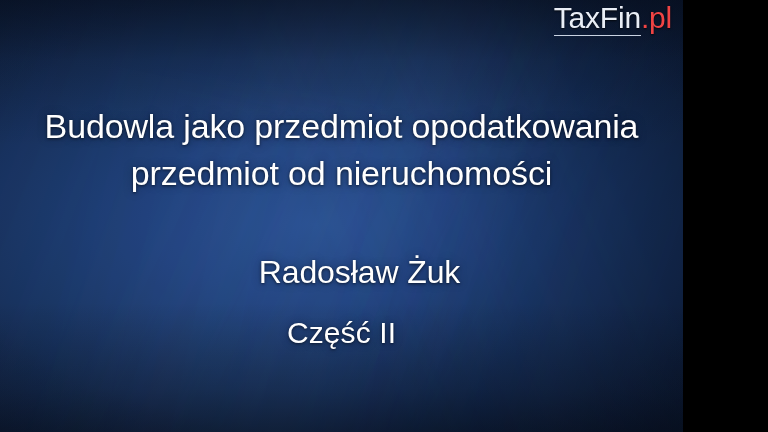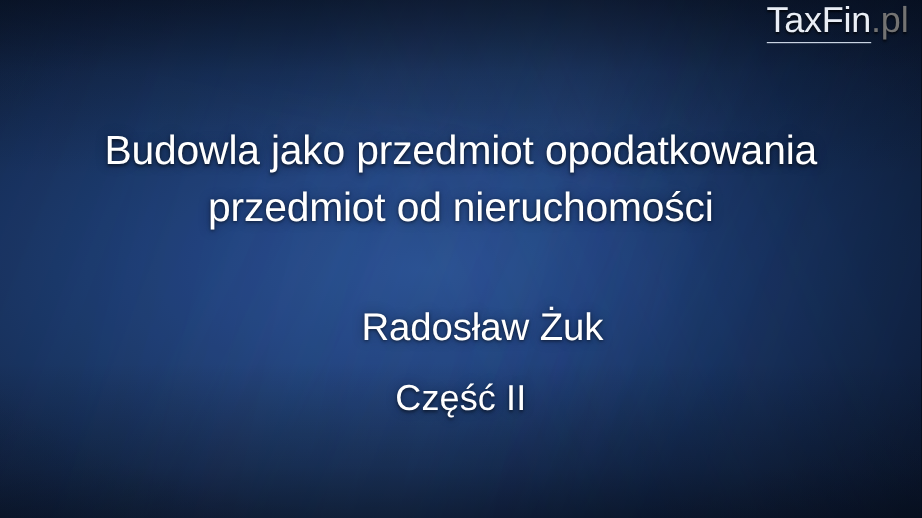--- a/index.html
+++ b/index.html
@@ -10,21 +10,21 @@
   }
   body {
     width: 768px;
     height: 432px;
     overflow: hidden;
     font-family: "Liberation Sans", "DejaVu Sans", sans-serif;
   }
 
   #slide {
     position: relative;
-    width: 768px;
+    width: 683px;
     height: 432px;
     overflow: hidden;
     background-color: #0b1a30;
     isolation: isolate;
   }
 
   
   .bg-base {
     position: absolute;
     inset: 0;
@@ -148,21 +148,21 @@
     color: #e9eef6;
     text-shadow: 0 1px 2px rgba(0,0,0,0.72);
     border-bottom: 1.6px solid #c9d3e2;
     padding-bottom: 2px;
   }
   .logo-suffix {
     font-family: "Liberation Sans", "DejaVu Sans", sans-serif;
     font-size: 30px;
     font-weight: 400;
     letter-spacing: -0.2px;
-    color: #737373;
+    color: #ef4444;
     text-shadow: 0 1px 2px rgba(0,0,0,0.72);
     padding-bottom: 2px;
   }
 
   
   #content {
     position: absolute;
     inset: 0;
     display: flex;
     flex-direction: column;

